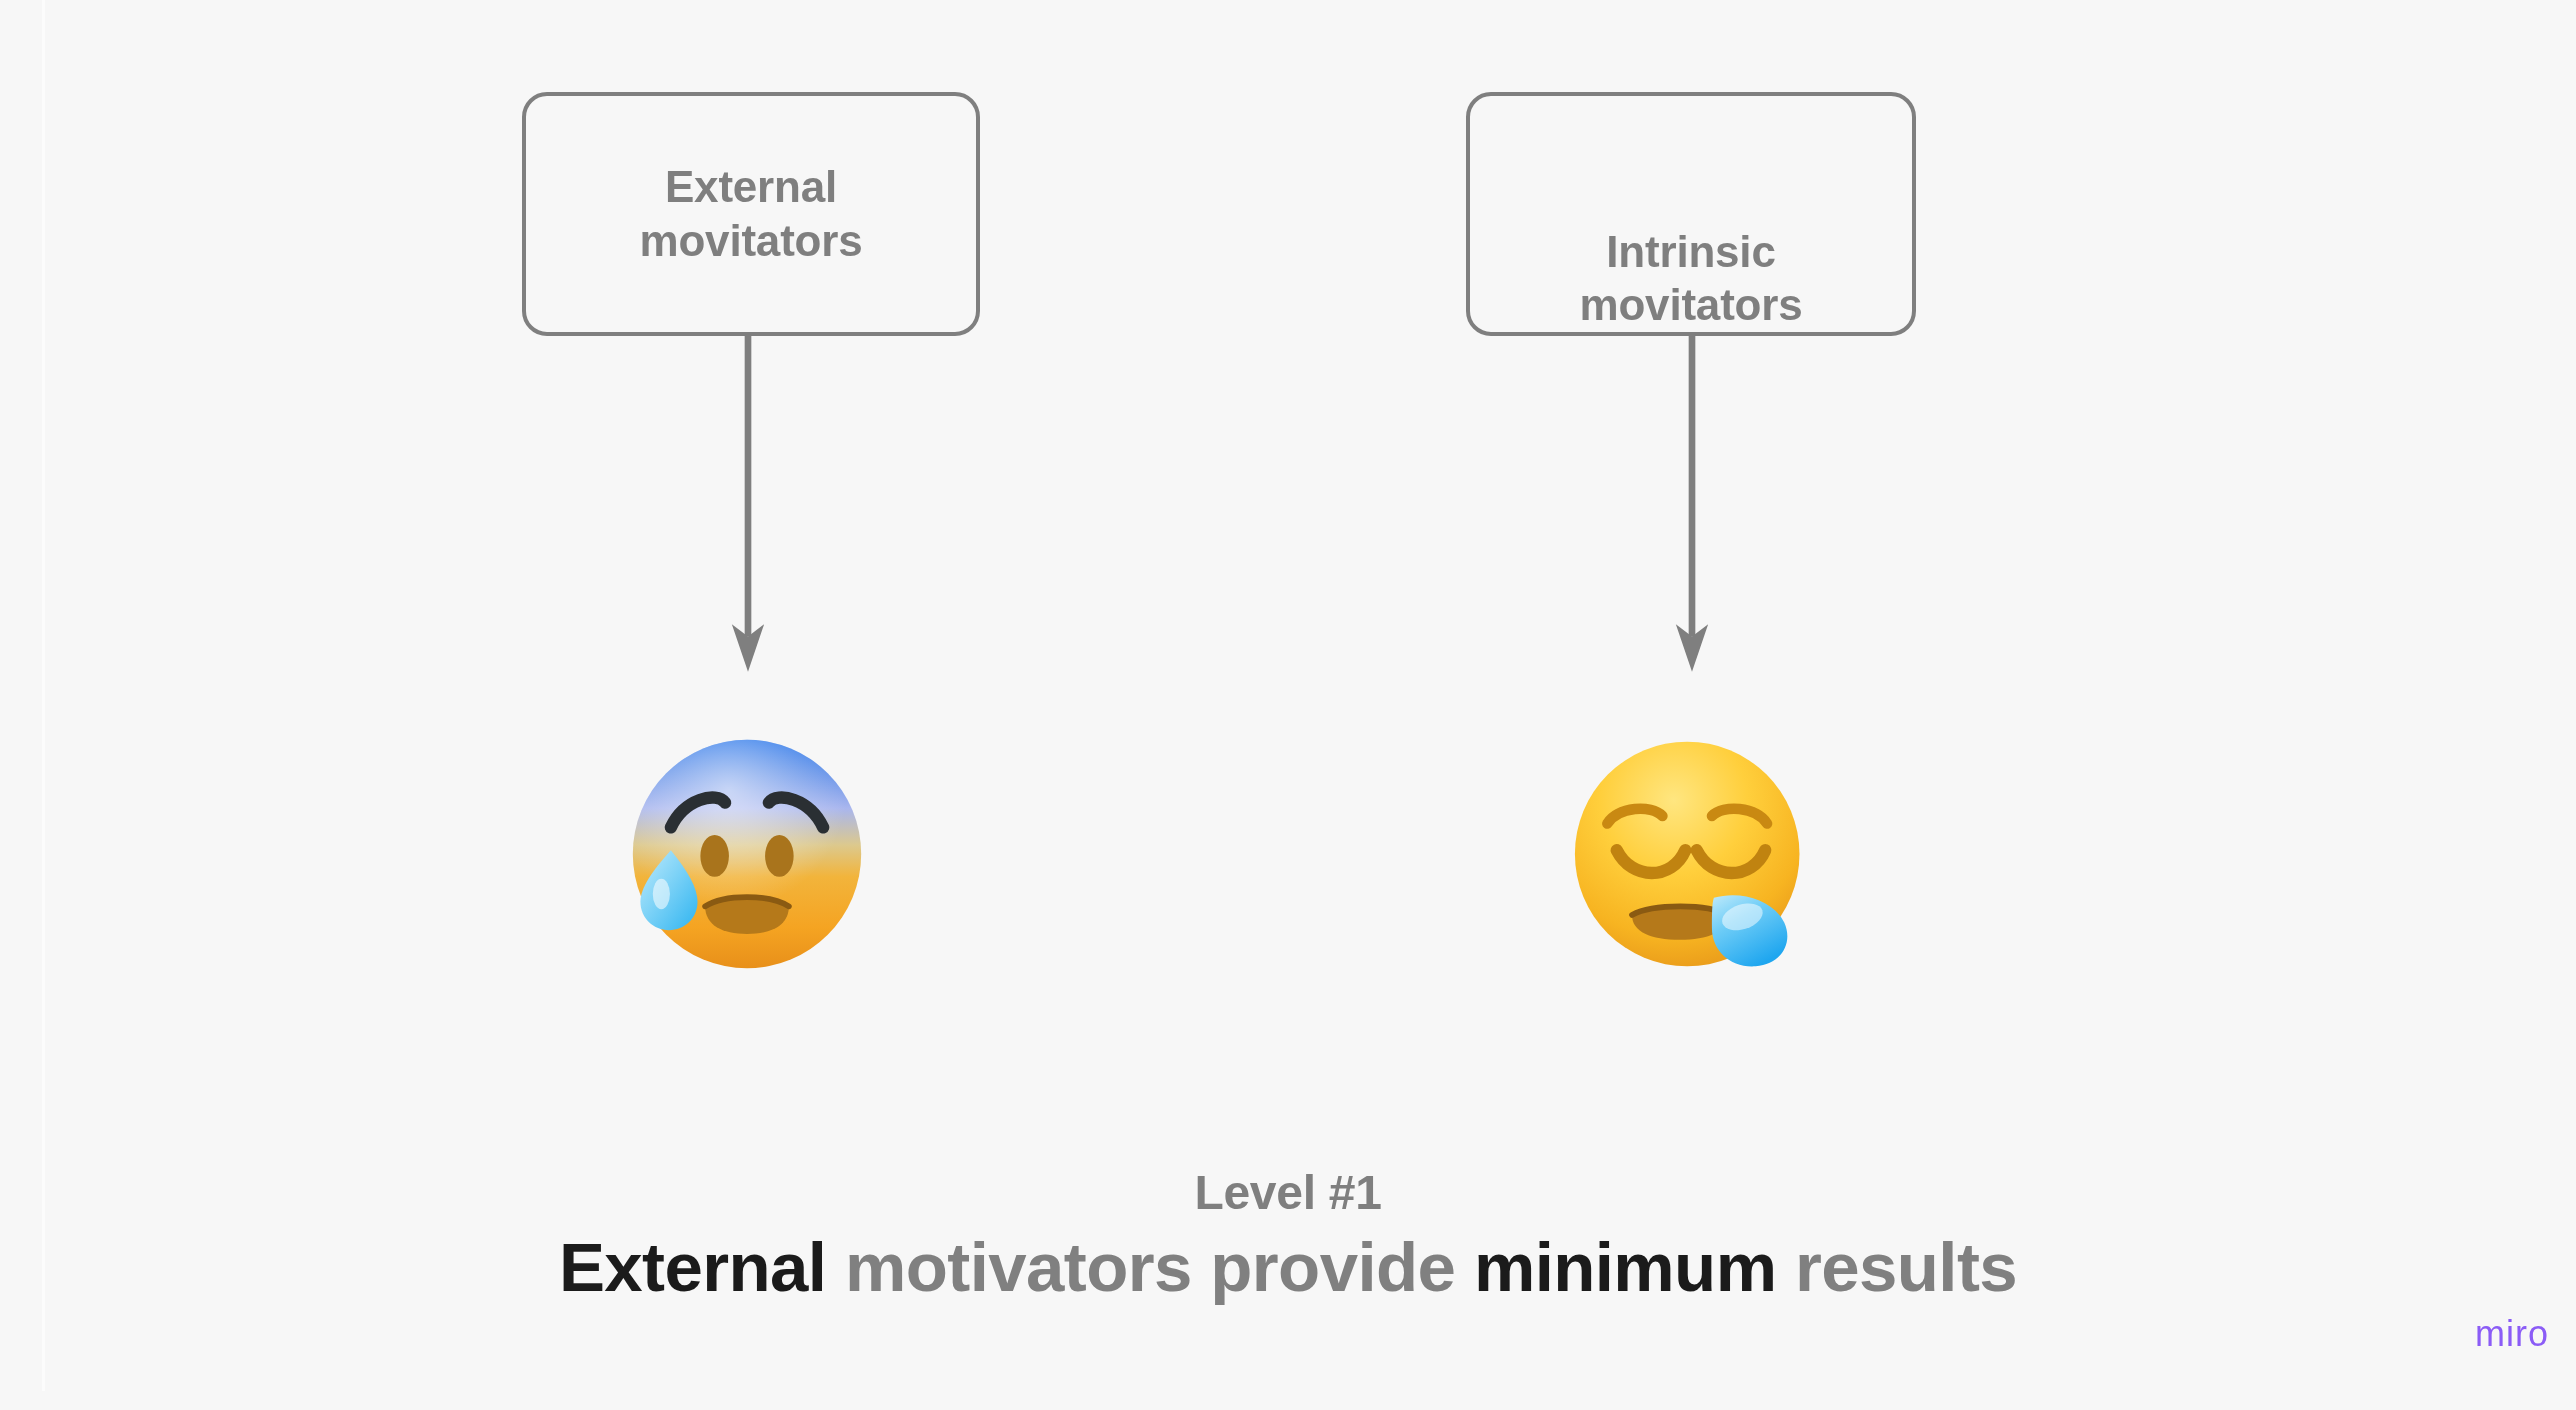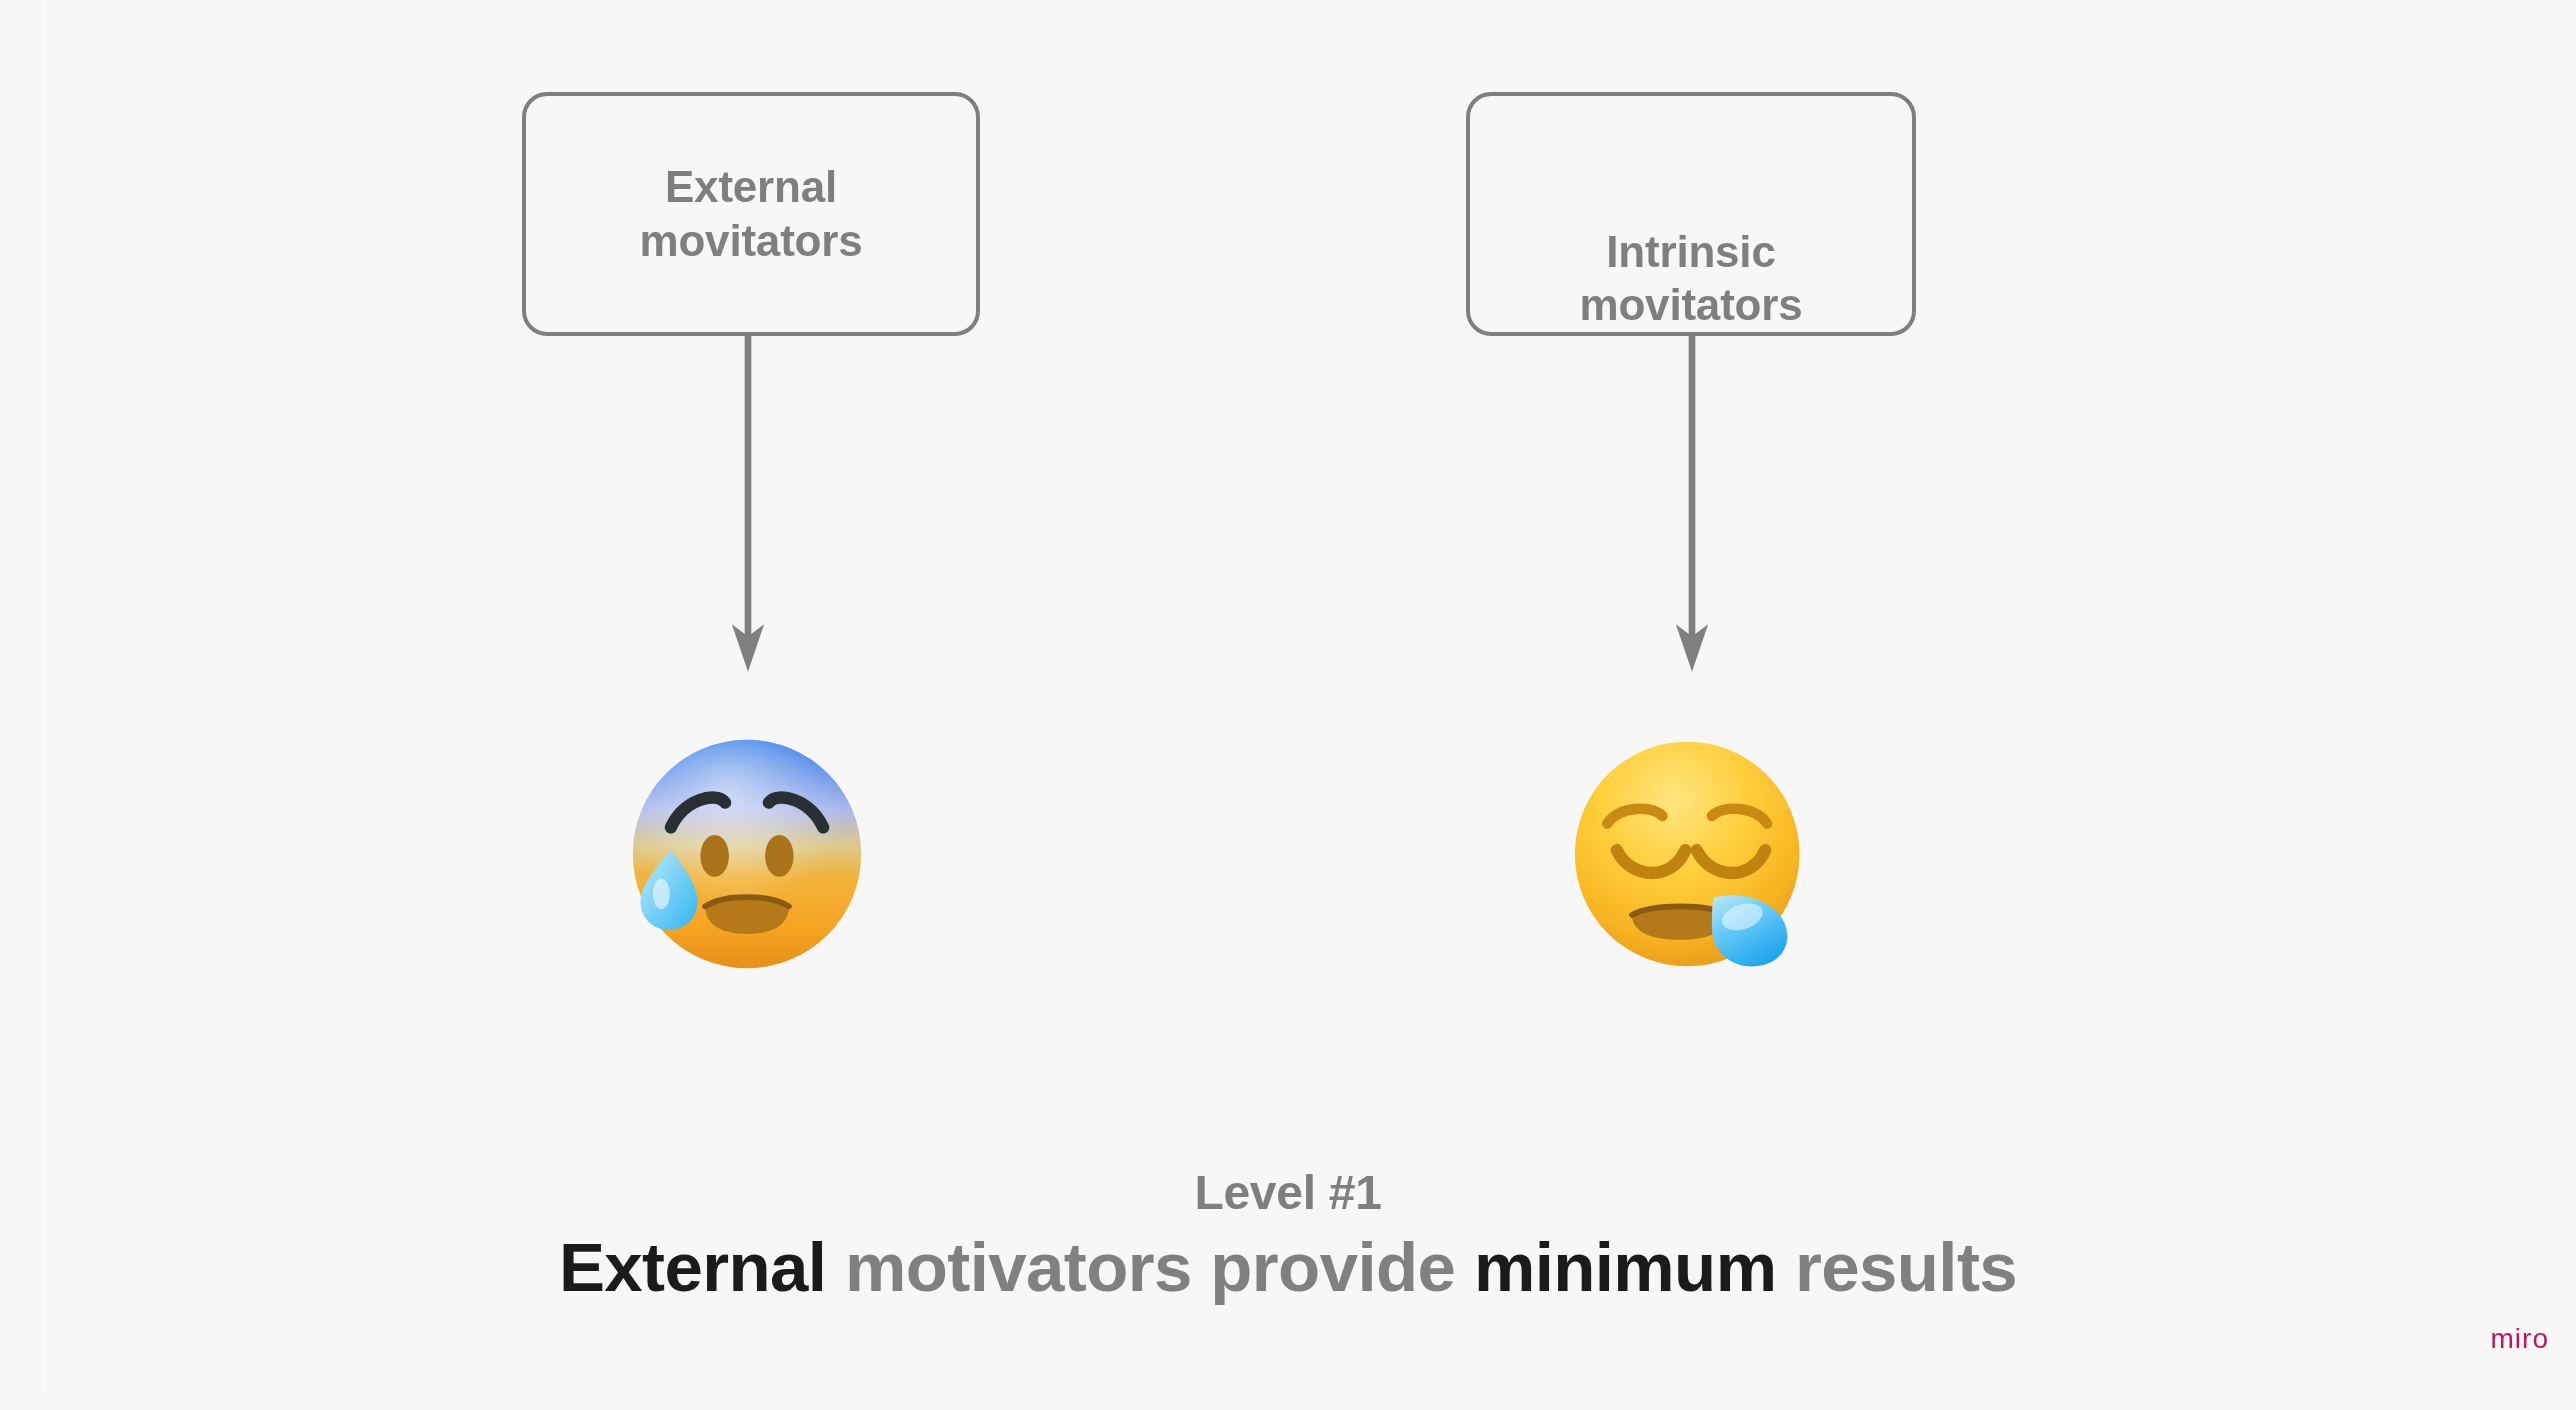--- a/index.html
+++ b/index.html
@@ -95,22 +95,22 @@
   }
   .caption-statement .strong { color: #1b1b1b; }
   .caption-statement .muted  { color: #808080; }
   .caption-statement span { white-space: pre; }
 
   
   .watermark {
     position: absolute;
     right: 27px;
     bottom: 36px;
-    color: #be185d;
-    font-size: 28px;
+    color: #8b5cf6;
+    font-size: 36px;
     letter-spacing: 1px;
     font-weight: 400;
   }
 </style>
 </head>
 <body>
 
 <div class="canvas">
 
   <div class="board-guide"></div>

